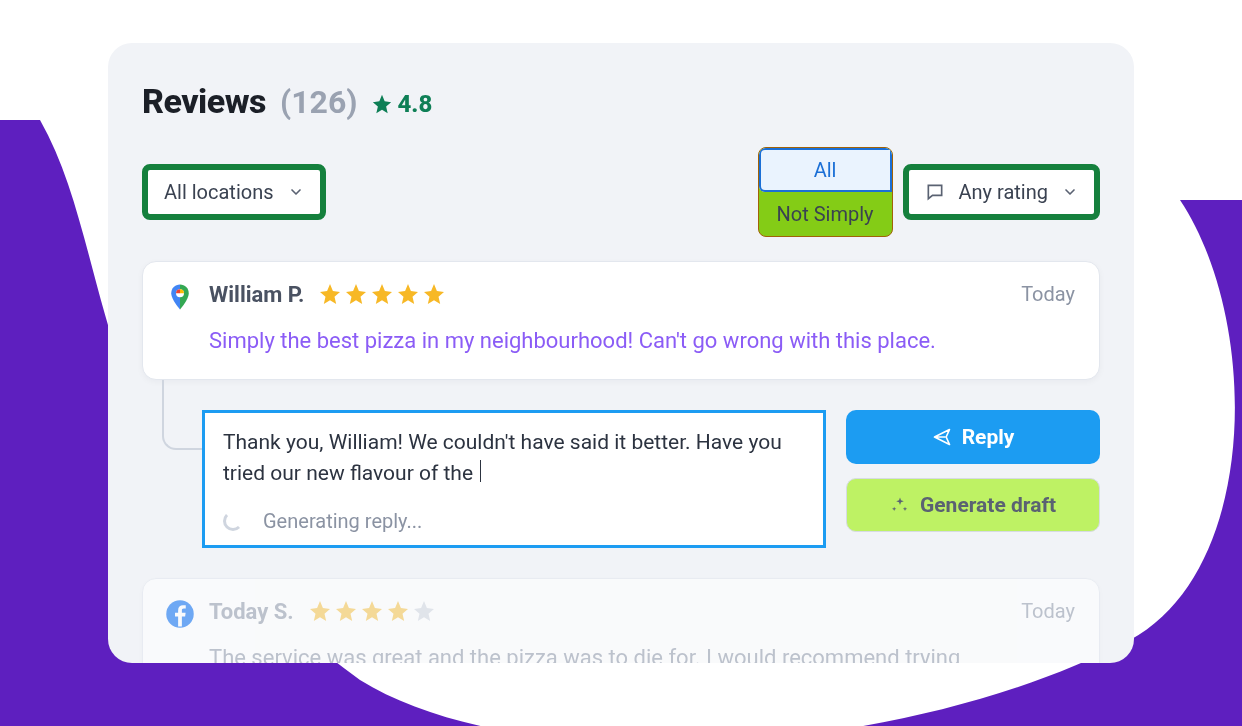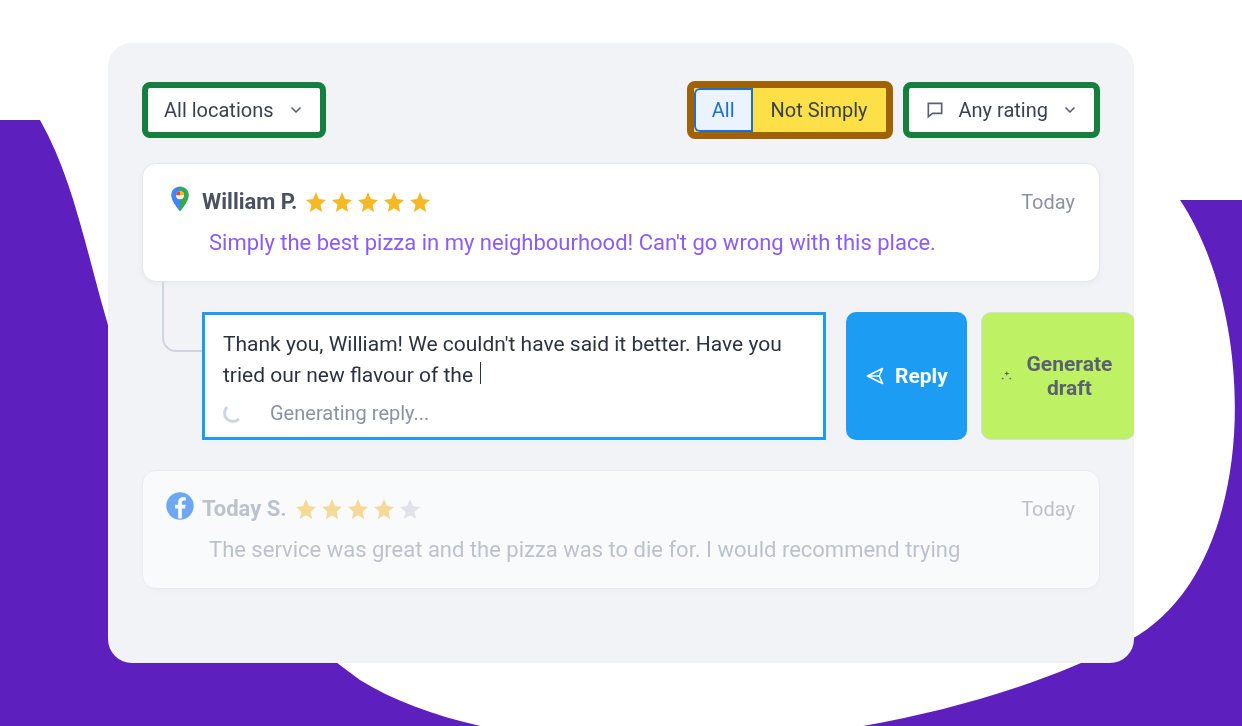--- a/index.html
+++ b/index.html
@@ -74,24 +74,25 @@
     border: 6px solid #15803d;
     border-radius: 8px;
     padding: 10px 16px;
     font-size: 20px;
     color: #3a4251;
     cursor: pointer;
   }
   .chev { width: 16px; height: 16px; }
   .seg {
     display: inline-flex;
-    background: #fde047;
-    border: 7px solid #a16207;
+    background: #84cc16;
+    border: 1px solid #a16207;
     border-radius: 8px;
     overflow: hidden;
+    flex-direction: column;
   }
   .seg button {
     border: none;
     background: transparent;
     padding: 10px 18px;
     font-size: 20px;
     color: #3a4251;
     cursor: pointer;
     font-family: inherit;
   }
@@ -106,22 +107,22 @@
   }
   .review-card {
     background: #fff;
     border: 1px solid #e3e7ee;
     border-radius: 14px;
     padding: 20px 24px 22px 22px;
     box-shadow: 0 2px 6px rgba(20,30,50,0.04);
   }
   .rc-head {
     display: flex;
-    align-items: flex-end;
-    gap: 7px;
+    align-items: flex-start;
+    gap: 14px;
     margin-bottom: 14px;
   }
   .src-icon { width: 30px; height: 30px; flex: none; }
   .reviewer {
     font-size: 22px;
     font-weight: 700;
     color: #4a5262;
   }
   .stars { display: inline-flex; gap: 2px; }
   .star { width: 24px; height: 24px; }
@@ -172,36 +173,36 @@
     display: inline-block;
     width: 1px;
     height: 22px;
     background: #2c3340;
     vertical-align: -2px;
     margin-left: 2px;
   }
   .gen-status {
     display: flex;
     align-items: center;
-    gap: 27px;
+    gap: 20px;
     color: #8b93a3;
     font-size: 20px;
-    margin-top: 2px;
+    margin-top: 12px;
   }
   .spinner {
     width: 20px; height: 20px;
     border: 3px solid #cfd5df;
     border-top-color: transparent;
     border-right-color: transparent;
     border-radius: 50%;
   }
   .reply-actions {
     width: 254px;
     display: flex;
-    flex-direction: row;
+    flex-direction: column;
     gap: 14px;
   }
   .btn {
     display: inline-flex;
     align-items: center;
     justify-content: center;
     gap: 10px;
     border-radius: 10px;
     font-size: 21px;
     font-weight: 700;
@@ -231,20 +232,30 @@
 </style>
 </head>
 <body>
 
 <svg class="bg-swoosh" viewBox="0 0 1242 726">
   <path d="M 40 120 C 120 260, 80 480, 360 680 C 520 780, 900 760, 1130 640 C 1260 570, 1260 320, 1180 200 L 1242 200 L 1242 726 L 0 726 L 0 120 Z" fill="#5e1fbf"></path>
 </svg>
 
 <div class="panel">
 
+  <div class="panel-header">
+    <span class="title">Reviews</span>
+    <span class="count">(126)</span>
+    <span class="rating-badge">
+      <svg class="star-green" viewBox="0 0 24 24">
+        <path fill="#0e7f56" d="M12 2l2.9 6.9L22 10l-5.5 4.8L18.2 22 12 18.3 5.8 22l1.7-7.2L2 10l7.1-1.1z"></path>
+      </svg>
+      <span>4.8</span>
+    </span>
+  </div>
 
   <div class="filters-row">
     <div class="dropdown">
       <span>All locations</span>
       <svg class="chev" viewBox="0 0 24 24">
           <path fill="none" stroke="#5a6272" stroke-width="2.5" stroke-linecap="round" stroke-linejoin="round" d="M6 9l6 6 6-6"></path>
         </svg>
     </div>
 
     <div class="spacer"></div>

